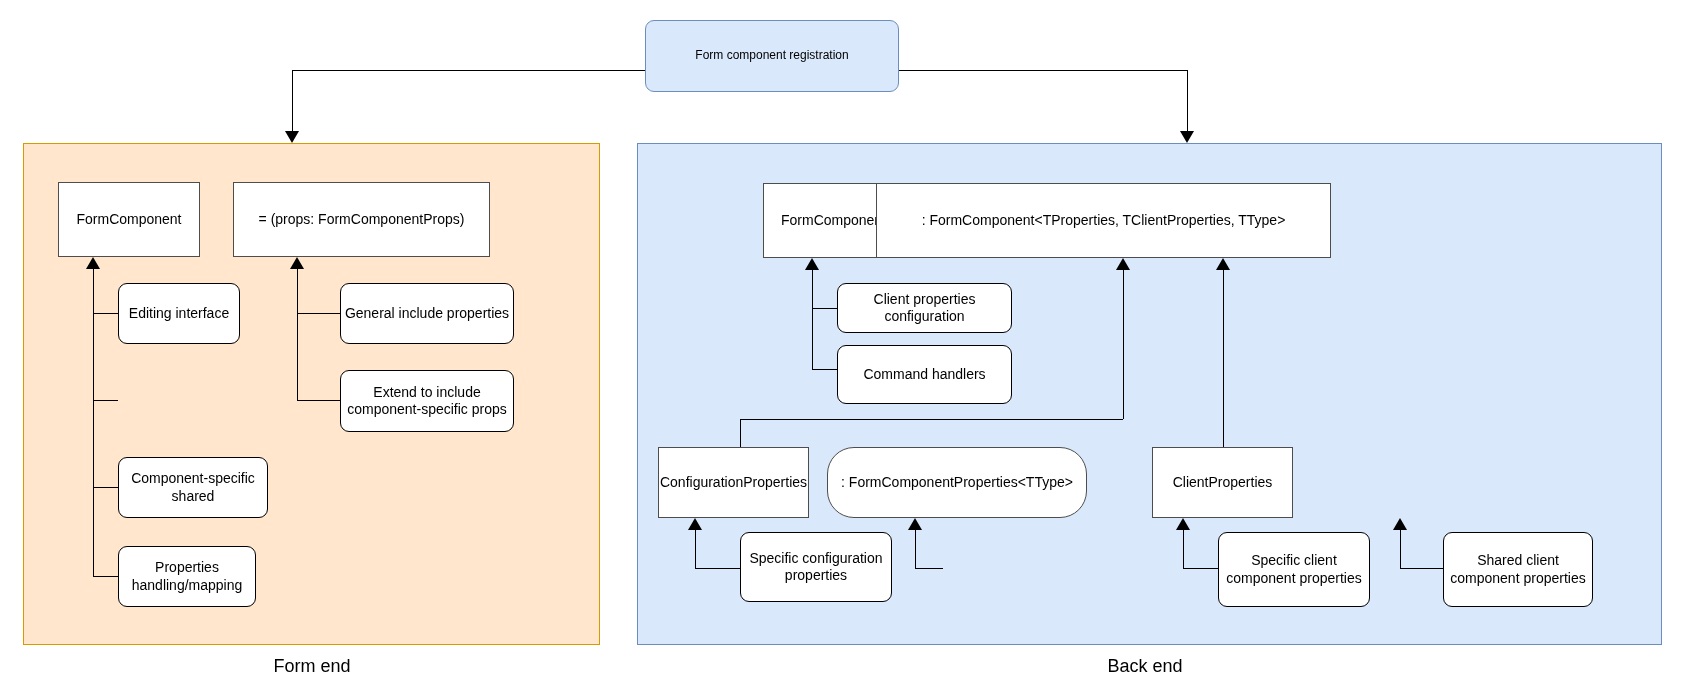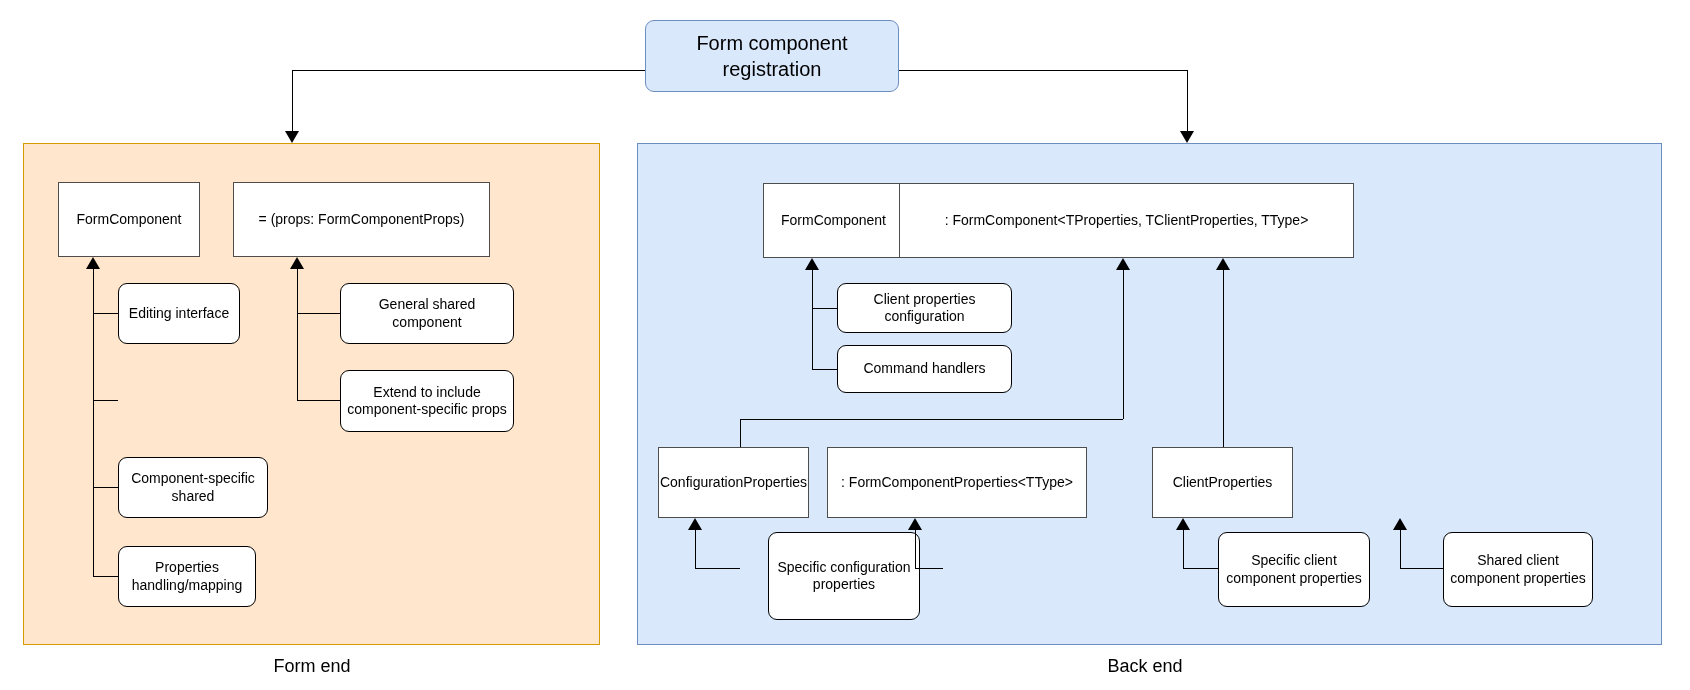--- a/index.html
+++ b/index.html
@@ -21,21 +21,21 @@
     display:flex; align-items:center; justify-content:center;
     text-align:center; font-size:14px; line-height:1.25; padding:0 3px;
     white-space:normal;
   }
   .box.square  { border:1px solid var(--square-border); }
   .box.rounded { border:1px solid var(--rounded-border); border-radius:9px; }
   .title-box {
     position:absolute; box-sizing:border-box;
     background:var(--title-fill); border:1px solid var(--title-border);
     border-radius:9px; display:flex; align-items:center; justify-content:center;
-    text-align:center; font-size:20px; line-height:1.3; padding:0 28px;
+    text-align:center; font-size:12px; line-height:1.3; padding:0 28px;
   }
   .h-line { position:absolute; height:0; border-top:1px solid var(--line); }
   .v-line { position:absolute; width:0; border-left:1px solid var(--line); }
   .arrow-up, .arrow-down {
     position:absolute; width:0; height:0;
     border-left:7px solid transparent; border-right:7px solid transparent;
   }
   .arrow-up   { border-bottom:12px solid var(--line); }
   .arrow-down { border-top:12px solid var(--line); }
 </style>
@@ -72,47 +72,47 @@
 
   <div class="box rounded" style="left:118px; top:283px; width:122px; height:61px;">Editing interface</div>
   <div class="box rounded" style="left:118px; top:457px; width:150px; height:61px;">Component-specific shared</div>
   <div class="box rounded" style="left:118px; top:546px; width:138px; height:61px;">Properties handling/mapping</div>
 
   <div class="arrow-up" style="left:290px; top:257px;"></div>
   <div class="v-line" style="left:297px; top:269px; height:131px;"></div>
   <div class="h-line" style="left:297px; top:313px; width:43px;"></div>
   <div class="h-line" style="left:297px; top:400px; width:43px;"></div>
 
-  <div class="box rounded" style="left:340px; top:283px; width:174px; height:61px;">General shared component</div>
+  <div class="box rounded" style="left:340px; top:283px; width:174px; height:61px;">General include properties</div>
   <div class="box rounded" style="left:340px; top:370px; width:174px; height:62px;">Extend to include component-specific props</div>
 
   <div class="box square" style="left:763px; top:183px; width:141px; height:75px;">FormComponent</div>
-  <div class="box square" style="left:899px; top:183px; width:455px; height:75px;">: FormComponent&lt;TProperties, TClientProperties, TType&gt;</div>
+  <div class="box square" style="left:876px; top:183px; width:455px; height:75px;">: FormComponent&lt;TProperties, TClientProperties, TType&gt;</div>
 
   <div class="arrow-up" style="left:805px; top:258px;"></div>
   <div class="v-line" style="left:812px; top:270px; height:99px;"></div>
   <div class="h-line" style="left:812px; top:308px; width:25px;"></div>
   <div class="h-line" style="left:812px; top:369px; width:25px;"></div>
 
   <div class="box rounded" style="left:837px; top:283px; width:175px; height:50px;">Client properties configuration</div>
-  <div class="box rounded" style="left:837px; top:345px; width:175px; height:48px;">Command handlers</div>
+  <div class="box rounded" style="left:837px; top:345px; width:175px; height:59px;">Command handlers</div>
 
   <div class="box square" style="left:658px; top:447px; width:151px; height:71px; padding:0 1px;">ConfigurationProperties</div>
-  <div class="box square" style="left:827px; top:447px; width:260px; height:71px;">: FormComponentProperties&lt;TType&gt;</div>
+  <div class="box square" style="left:827px; top:447px; width:260px; height:71px;border-radius:27px;">: FormComponentProperties&lt;TType&gt;</div>
   <div class="box square" style="left:1152px; top:447px; width:141px; height:71px;">ClientProperties</div>
 
   <div class="v-line" style="left:740px; top:419px; height:28px;"></div>
   <div class="h-line" style="left:740px; top:419px; width:383px;"></div>
   <div class="v-line" style="left:1123px; top:270px; height:149px;"></div>
   <div class="arrow-up" style="left:1116px; top:258px;"></div>
 
   <div class="v-line" style="left:1223px; top:270px; height:177px;"></div>
   <div class="arrow-up" style="left:1216px; top:258px;"></div>
 
-  <div class="box rounded" style="left:768px; top:532px; width:152px; height:88px;">Specific configuration properties</div>
+  <div class="box rounded" style="left:740px; top:532px; width:152px; height:70px;">Specific configuration properties</div>
   <div class="box rounded" style="left:1218px; top:532px; width:152px; height:75px;">Specific client component properties</div>
   <div class="box rounded" style="left:1443px; top:532px; width:150px; height:75px;">Shared client component properties</div>
 
   <div class="h-line" style="left:695px; top:568px; width:45px;"></div>
   <div class="v-line" style="left:695px; top:530px; height:38px;"></div>
   <div class="arrow-up" style="left:688px; top:518px;"></div>
 
   <div class="h-line" style="left:915px; top:568px; width:28px;"></div>
   <div class="v-line" style="left:915px; top:530px; height:38px;"></div>
   <div class="arrow-up" style="left:908px; top:518px;"></div>

